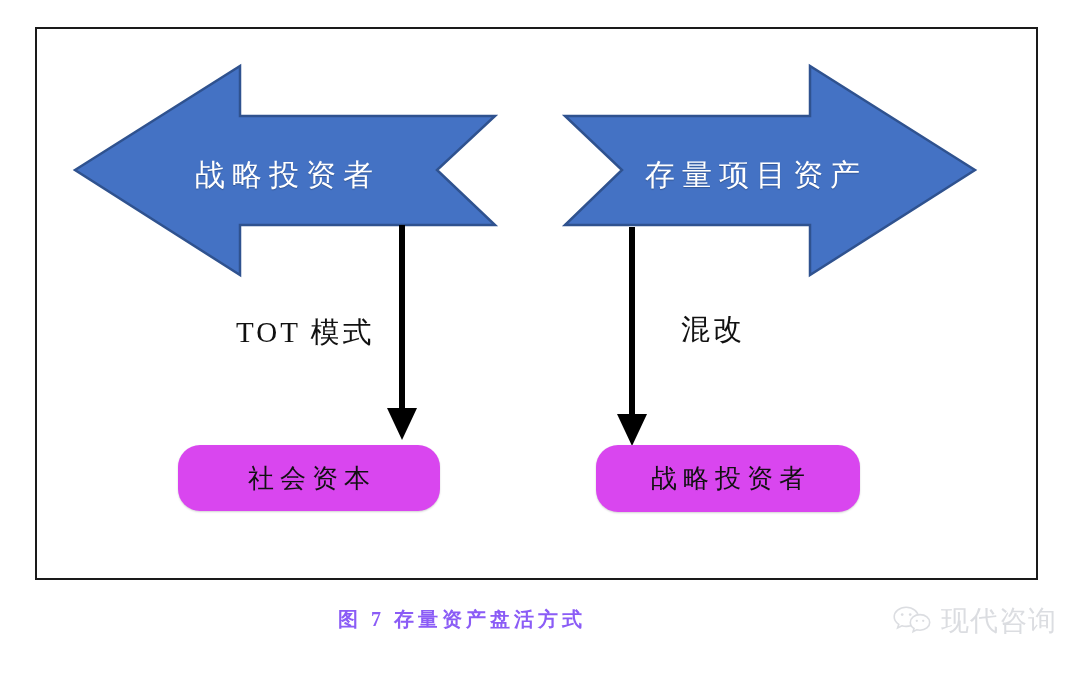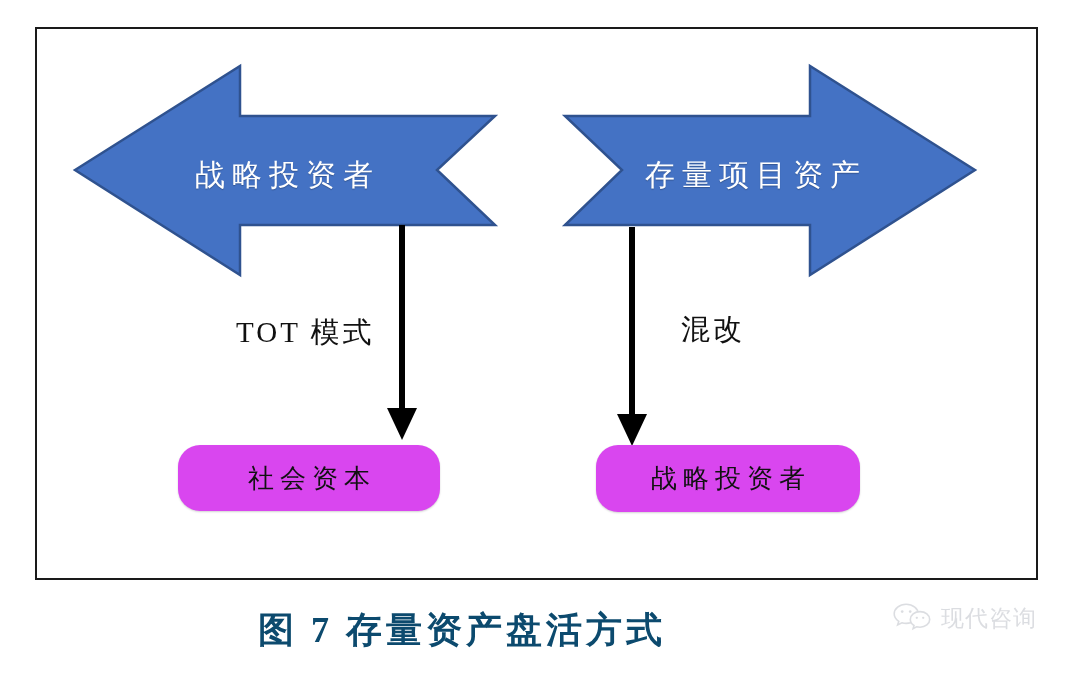--- a/index.html
+++ b/index.html
@@ -101,39 +101,39 @@
   }
 
   
   #figure-caption {
     position: absolute;
     left: 0;
     top: 606px;
     width: 924px;
     text-align: center;
     font-family: "Liberation Serif", "DejaVu Serif", serif;
-    font-size: 36px;
+    font-size: 20px;
     font-weight: bold;
     letter-spacing: 4px;
-    color: #0c4a6e;
+    color: #8b5cf6;
   }
 
   
   #watermark {
     position: absolute;
     left: 893px;
     top: 602px;
     display: flex;
     align-items: center;
     gap: 8px;
     opacity: 0.5;
   }
   #watermark-text {
     font-family: "Liberation Sans", "DejaVu Sans", sans-serif;
-    font-size: 23px;
+    font-size: 28px;
     color: #b9bcc4;
     letter-spacing: 1px;
     white-space: nowrap;
   }
 </style>
 </head>
 <body>
 
 <div id="canvas">
 

